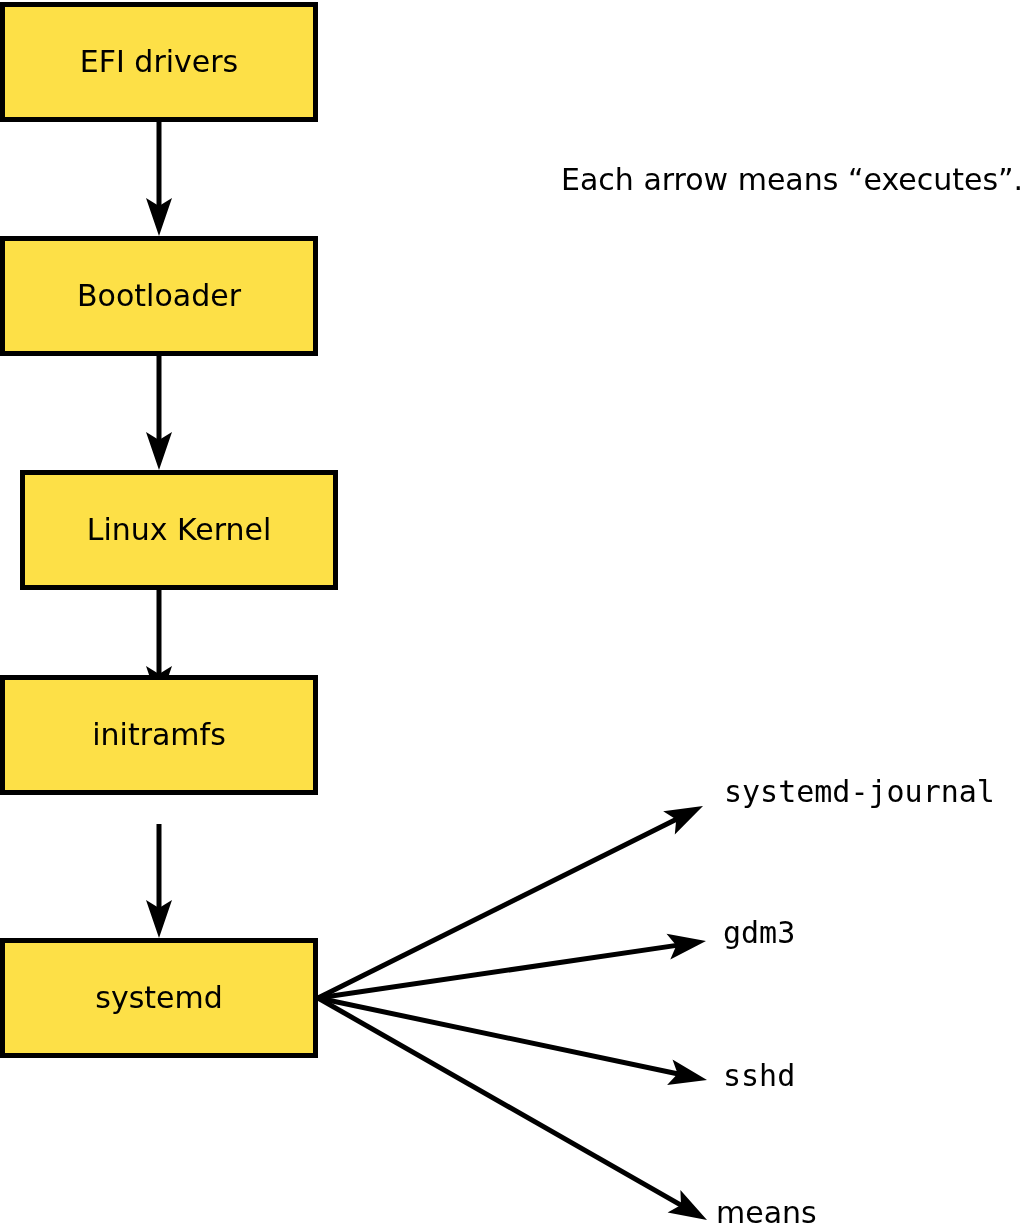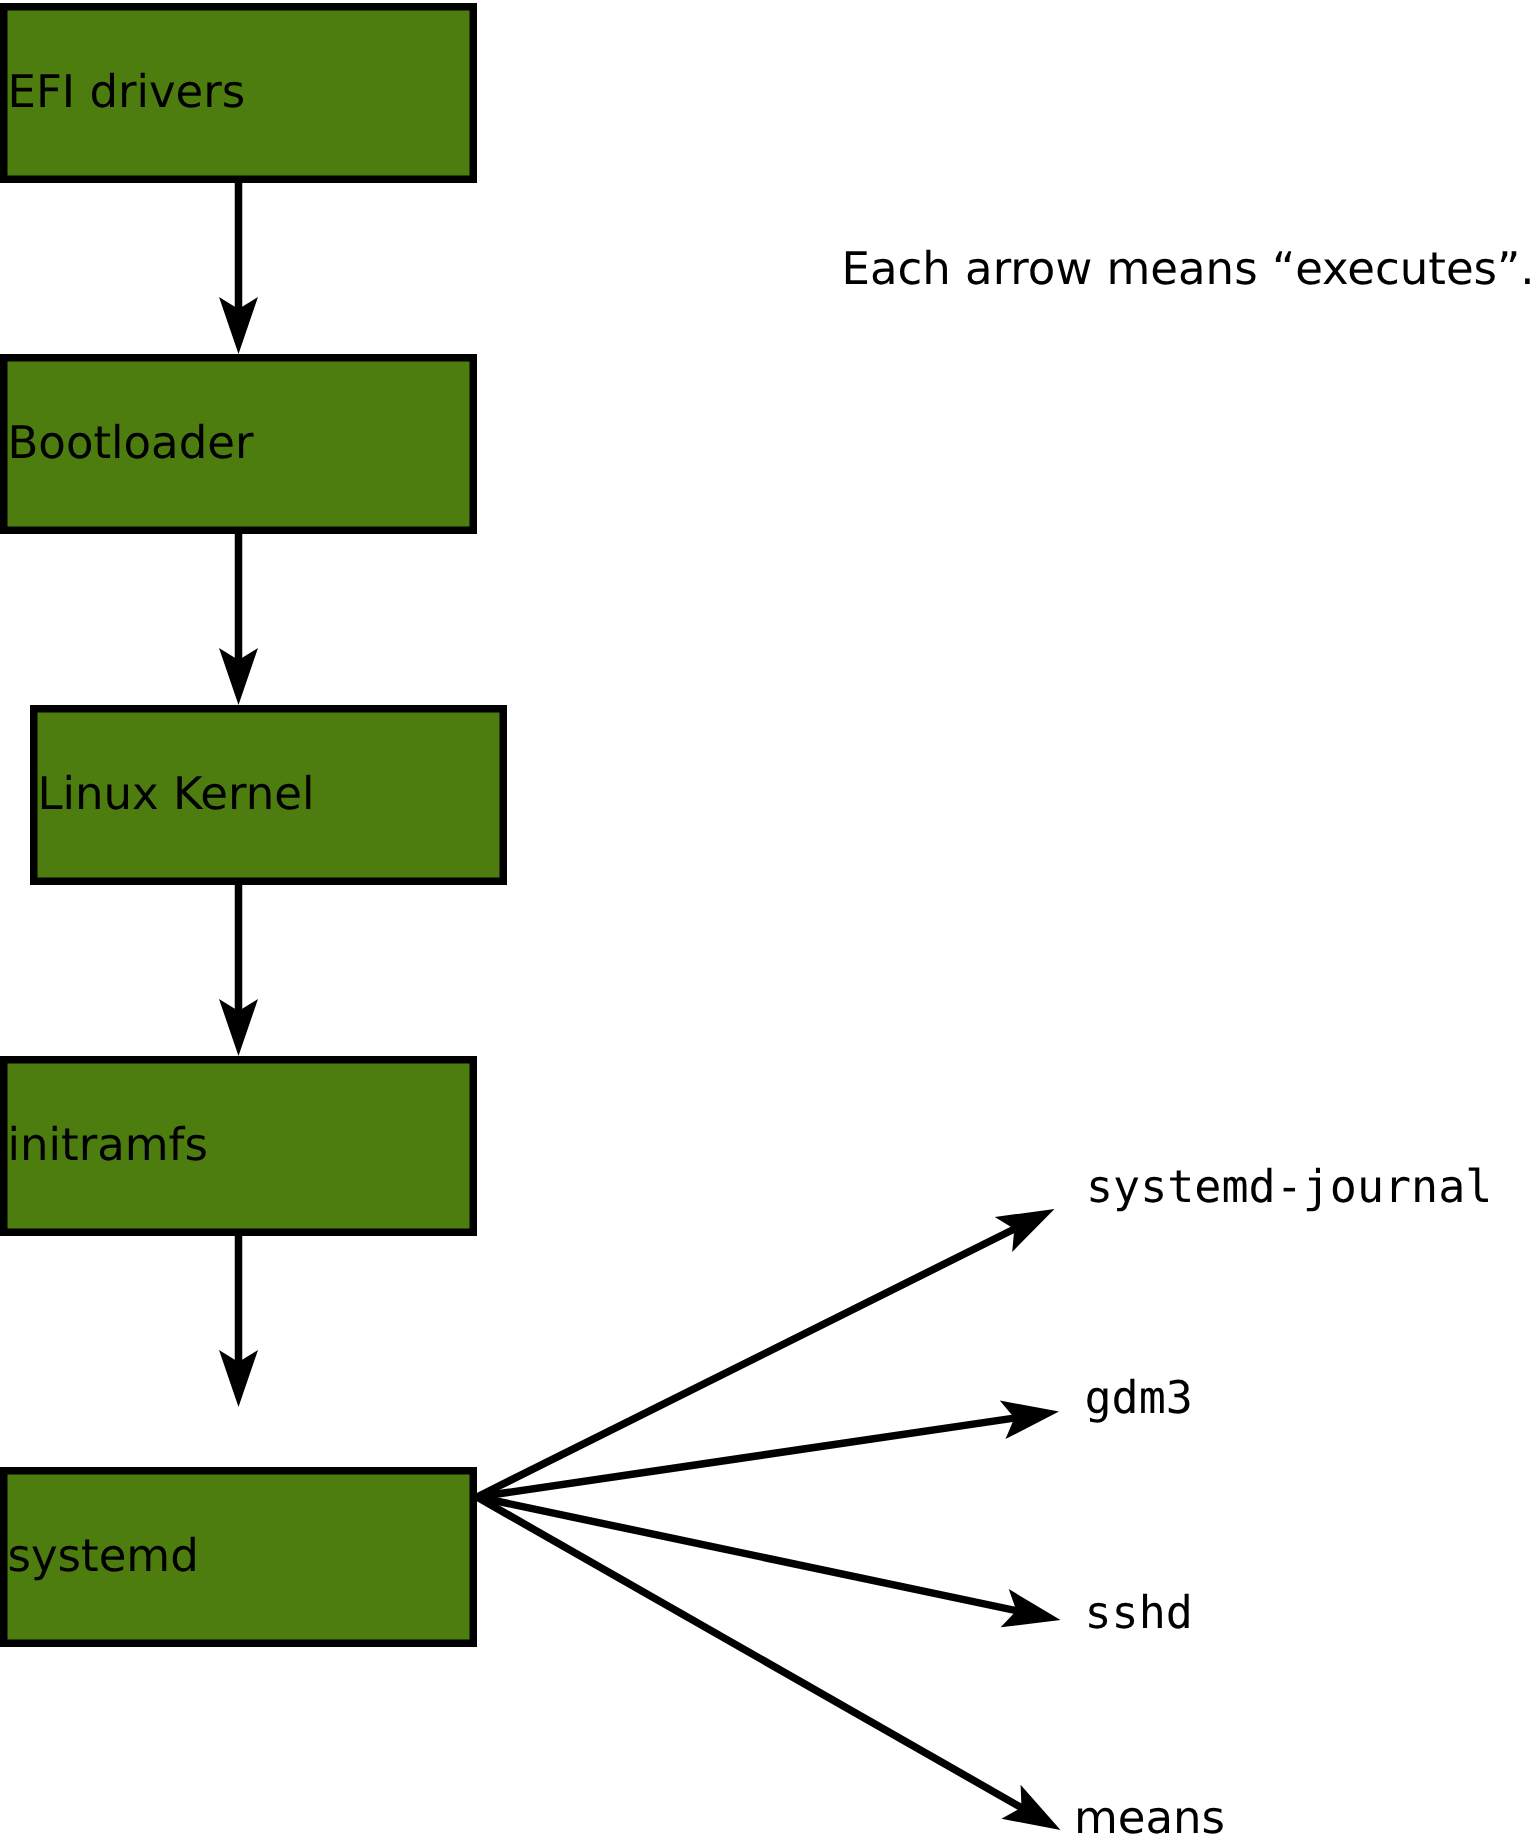--- a/index.html
+++ b/index.html
@@ -15,25 +15,25 @@
     overflow: hidden;
     font-family: "DejaVu Sans", sans-serif;
     color: #000000;
   }
   .node {
     position: absolute;
     left: 0;
     width: 318px;
     height: 120px;
     border: 5px solid #000000;
-    background: #4d7c0f;
+    background: #fde047;
     box-sizing: border-box;
     display: flex;
     align-items: center;
-    justify-content: flex-start;
+    justify-content: center;
     font-size: 30px;
     line-height: 36px;
     z-index: 2;
   }
   .node-label {
     white-space: nowrap;
   }
   #arrow-layer {
     position: absolute;
     left: 0;
@@ -79,24 +79,24 @@
 
   <div class="node" style="top: 2px;">
     <span class="node-label">EFI drivers</span>
   </div>
   <div class="node" style="top: 236px;">
     <span class="node-label">Bootloader</span>
   </div>
   <div class="node" style="top: 470px; margin-left: 20px;">
     <span class="node-label">Linux Kernel</span>
   </div>
-  <div class="node" style="top: 704px;">
+  <div class="node" style="top: 675px;">
     <span class="node-label">initramfs</span>
   </div>
-  <div class="node" style="top: 938px; margin-top: 40px;">
+  <div class="node" style="top: 938px;">
     <span class="node-label">systemd</span>
   </div>
 
   <div class="annotation">Each arrow means “executes”.</div>
 
   <div class="free-label mono" style="left: 724px; top: 774px;">systemd-journal</div>
   <div class="free-label mono" style="left: 723px; top: 915px;">gdm3</div>
   <div class="free-label mono" style="left: 723px; top: 1058px;">sshd</div>
   <div class="free-label sans" style="left: 716px; top: 1195px;">means</div>
 

